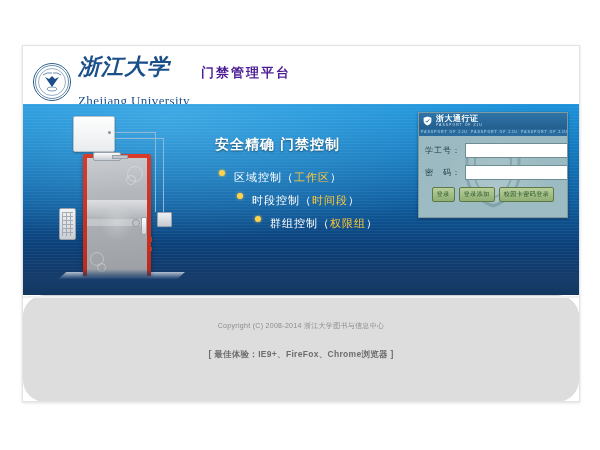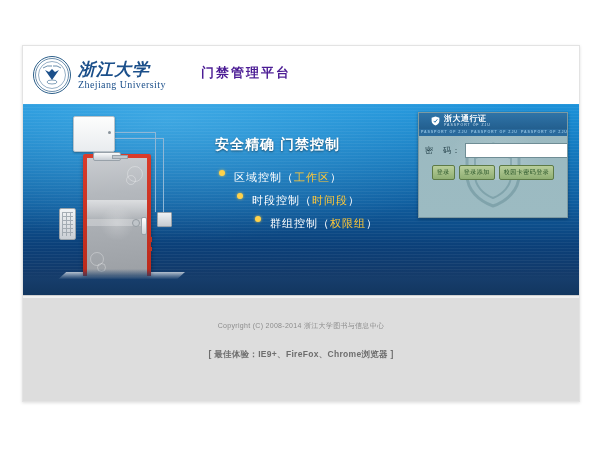--- a/index.html
+++ b/index.html
@@ -13,25 +13,25 @@
     box-shadow:0 1px 3px rgba(0,0,0,.13);overflow:hidden;
   }
 
   
   .header{position:relative;height:58px;background:#ffffff;}
   .logo-wrap{position:absolute;left:10px;top:10px;display:flex;align-items:center;}
   .seal{width:36px;height:36px;border-radius:50%;border:1px solid #2c5f8a;
         position:relative;background:#fff;flex:none;}
   .seal svg{position:absolute;left:0;top:0;}
   .zju-cn{margin-left:7px;line-height:1;}
-  .zju-cn .cn{font-family:"Liberation Serif","DejaVu Serif",serif;font-size:17px;
+  .zju-cn .cn{font-family:"Liberation Serif","DejaVu Serif",serif;font-size:22px;
         font-weight:bold;font-style:italic;color:#1b4f8a;letter-spacing:1px;
         display:block;white-space:nowrap;}
-  .zju-cn .en{font-family:"Liberation Serif","DejaVu Serif",serif;font-size:10px;
-        color:#1b4f8a;letter-spacing:.4px;display:block;margin-top:2px;white-space:nowrap;}
+  .zju-cn .en{font-family:"Liberation Serif","DejaVu Serif",serif;font-size:13px;
+        color:#1b4f8a;letter-spacing:.4px;display:block;margin-top:16px;white-space:nowrap;text-decoration:underline;}
   .plat-title{position:absolute;left:178px;top:18px;font-size:13px;font-weight:bold;
         color:#4c1d95;letter-spacing:2px;white-space:nowrap;}
 
   
   .banner{position:relative;height:191px;overflow:hidden;
      background:
        radial-gradient(120% 115% at 26% 8%, rgba(90,190,240,.55) 0%, rgba(90,190,240,0) 55%),
        linear-gradient(180deg,#1c92da 0%,#1478bd 26%,#0f5d9e 52%,#0b4079 74%,#123a6b 88%,#1b3b63 100%);
   }
   .banner-scan{position:absolute;inset:0;
@@ -100,21 +100,21 @@
   .dot{width:6px;height:6px;border-radius:50%;background:#ffd24a;margin-right:9px;flex:none;
      box-shadow:0 0 3px rgba(255,210,74,.8);}
   .b-txt{font-size:11px;color:#ffffff;letter-spacing:1px;}
   .b-txt em{font-style:normal;color:#ffc838;}
 
   
   .login{position:absolute;left:395px;top:8px;width:148px;height:104px;
      background:linear-gradient(180deg,#9bb9c0 0%,#9cbbc2 100%);
      border:1px solid #7d9aa2;box-shadow:0 1px 3px rgba(0,0,0,.35);overflow:hidden;}
   .lg-head{position:relative;height:16px;background:linear-gradient(180deg,#2f74a8,#235f8f);
-     display:flex;align-items:center;padding:0 12px;}
+     display:flex;align-items:center;padding:0 4px;}
   .shield{width:9px;height:10px;flex:none;margin-right:4px;}
   .lg-title{line-height:1;}
   .lg-title .t1{display:block;font-size:8px;font-weight:bold;color:#ffffff;letter-spacing:.5px;}
   .lg-title .t2{display:block;font-size:3.5px;color:#cfe2f1;letter-spacing:1px;margin-top:1px;}
   .lg-strip{height:7px;background:#2a6a9c;overflow:hidden;position:relative;}
   .lg-strip span{position:absolute;top:1px;font-size:3.6px;color:#8fc0e2;letter-spacing:.9px;
      white-space:nowrap;font-weight:bold;}
   .lg-body{position:relative;padding:7px 6px 0 6px;
      background:radial-gradient(circle at 52% 80%, rgba(255,255,255,.18), rgba(255,255,255,0) 60%);}
   .lg-wm{position:absolute;left:50%;top:6px;transform:translateX(-50%);width:60px;height:66px;
@@ -122,21 +122,21 @@
   .frow{position:relative;display:flex;align-items:center;margin-bottom:7px;z-index:2;}
   .flabel{font-size:8px;color:#26424b;width:36px;text-align:right;margin-right:4px;
      letter-spacing:1px;white-space:nowrap;}
   .finput{flex:1;height:11px;background:#ffffff;border:1px solid #6f8d95;}
   .btnrow{position:relative;display:flex;justify-content:center;gap:4px;margin-top:1px;z-index:2;}
   .btn{font-size:6px;color:#1f4d22;padding:2px 4px;border:1px solid #5d7a46;border-radius:2px;
      background:linear-gradient(180deg,#b9cf9b,#8fae73);white-space:nowrap;letter-spacing:.5px;}
 
   
   .footer{position:relative;height:106px;background:#dddddd;
-     border-top:1px solid #cfcfcf;text-align:center;}
+     border-top:1px solid #cfcfcf;text-align:center;border-radius:22px;}
   .fsep{position:absolute;left:0;right:0;top:0;height:2px;background:#f0f0f0;}
   .fline1{padding-top:25px;font-size:7px;color:#8c8c8c;letter-spacing:.3px;}
   .fline2{padding-top:18px;font-size:8.5px;color:#6e6e6e;font-weight:bold;letter-spacing:.3px;}
 </style>
 </head>
 <body>
 
 <div class="page">
 
   <div class="header">
@@ -227,20 +227,24 @@
         <span style="left:52px">PASSPORT OF ZJU</span>
         <span style="left:102px">PASSPORT OF ZJU</span>
       </div>
       <div class="lg-body">
         <svg class="lg-wm" viewBox="0 0 60 66">
           <path d="M30 2 L56 11 V33 C56 48 44 59 30 64 C16 59 4 48 4 33 V11 Z" fill="none" stroke="#21535f" stroke-width="3"></path>
           <path d="M30 10 L48 16 V33 C48 44 40 52 30 56 C20 52 12 44 12 33 V16 Z" fill="none" stroke="#21535f" stroke-width="2"></path>
         </svg>
 
         <div class="frow">
+          <span class="flabel">学工号：</span>
+          <input class="finput" type="text" placeholder="" style="">
+        </div>
+        <div class="frow">
           <span class="flabel">密　码：</span>
           <input class="finput" type="password" placeholder="" style="">
         </div>
         <div class="btnrow">
           <button class="btn">登录</button>
           <button class="btn">登录添加</button>
           <button class="btn">校园卡密码登录</button>
         </div>
       </div>
     </div>

